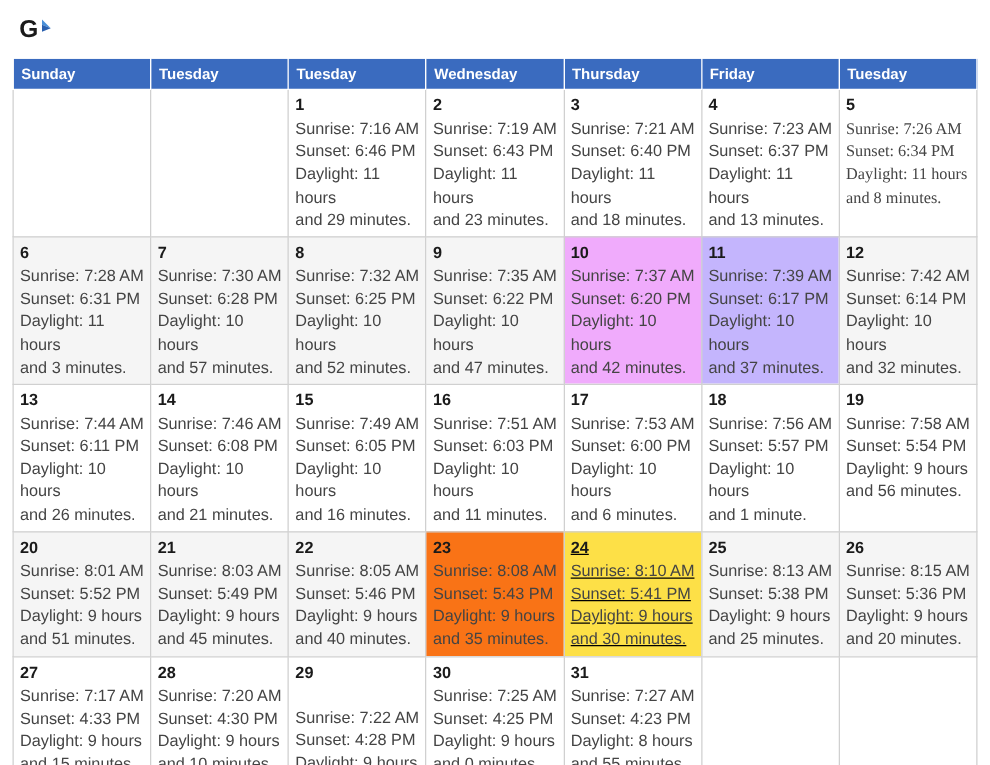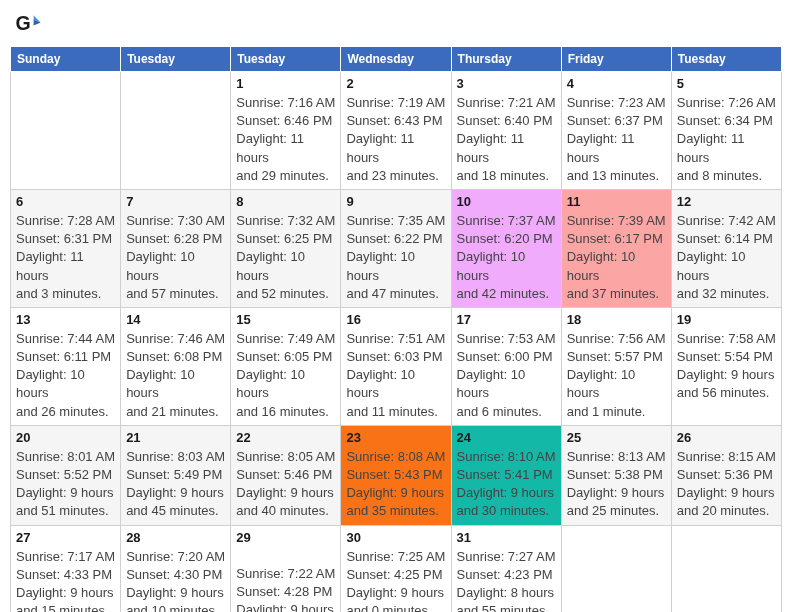--- a/index.html
+++ b/index.html
@@ -150,21 +150,21 @@
         </td>
         <td>
           <span class="day-number">4</span>
           <div class="day-info" style="white-space: pre-line;">Sunrise: 7:23 AM
 Sunset: 6:37 PM
 Daylight: 11 hours
 and 13 minutes.</div>
         </td>
         <td>
           <span class="day-number">5</span>
-          <div class="day-info" style="white-space: pre-line;">Sunrise: 7:26 AM
+          <div class="day-info" style="white-space: pre-line; font-family: Liberation Serif, serif;">Sunrise: 7:26 AM
 Sunset: 6:34 PM
 Daylight: 11 hours
 and 8 minutes.</div>
         </td>
       </tr>
       <tr class="week-row">
         <td style="background-color: rgb(245, 245, 245);">
           <span class="day-number">6</span>
           <div class="day-info" style="white-space: pre-line;">Sunrise: 7:28 AM
 Sunset: 6:31 PM
@@ -192,21 +192,21 @@
 Daylight: 10 hours
 and 47 minutes.</div>
         </td>
         <td style="background-color: #f0abfc;">
           <span class="day-number">10</span>
           <div class="day-info" style="white-space: pre-line;">Sunrise: 7:37 AM
 Sunset: 6:20 PM
 Daylight: 10 hours
 and 42 minutes.</div>
         </td>
-        <td style="background-color: #fca5a5;">
+        <td style="background-color: #c4b5fd;">
           <span class="day-number">11</span>
           <div class="day-info" style="white-space: pre-line;">Sunrise: 7:39 AM
 Sunset: 6:17 PM
 Daylight: 10 hours
 and 37 minutes.</div>
         </td>
         <td style="background-color: rgb(245, 245, 245);">
           <span class="day-number">12</span>
           <div class="day-info" style="white-space: pre-line;">Sunrise: 7:42 AM
 Sunset: 6:14 PM
@@ -287,21 +287,21 @@
 Daylight: 9 hours
 and 40 minutes.</div>
         </td>
         <td style="background-color: #f97316;">
           <span class="day-number">23</span>
           <div class="day-info" style="white-space: pre-line;">Sunrise: 8:08 AM
 Sunset: 5:43 PM
 Daylight: 9 hours
 and 35 minutes.</div>
         </td>
-        <td style="background-color: #14b8a6;">
+        <td style="background-color: #fde047; text-decoration: underline;">
           <span class="day-number">24</span>
           <div class="day-info" style="white-space: pre-line;">Sunrise: 8:10 AM
 Sunset: 5:41 PM
 Daylight: 9 hours
 and 30 minutes.</div>
         </td>
         <td style="background-color: rgb(245, 245, 245);">
           <span class="day-number">25</span>
           <div class="day-info" style="white-space: pre-line;">Sunrise: 8:13 AM
 Sunset: 5:38 PM

